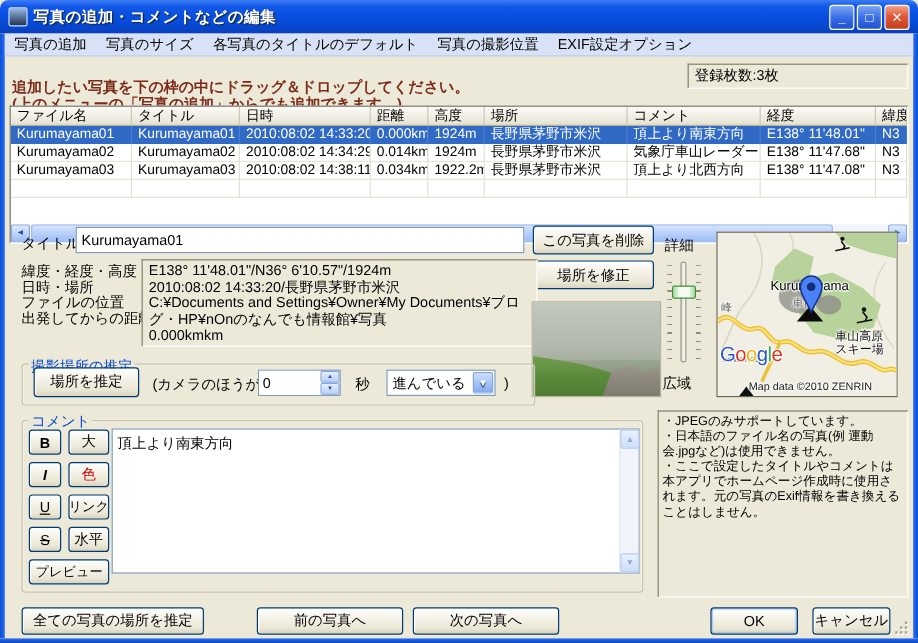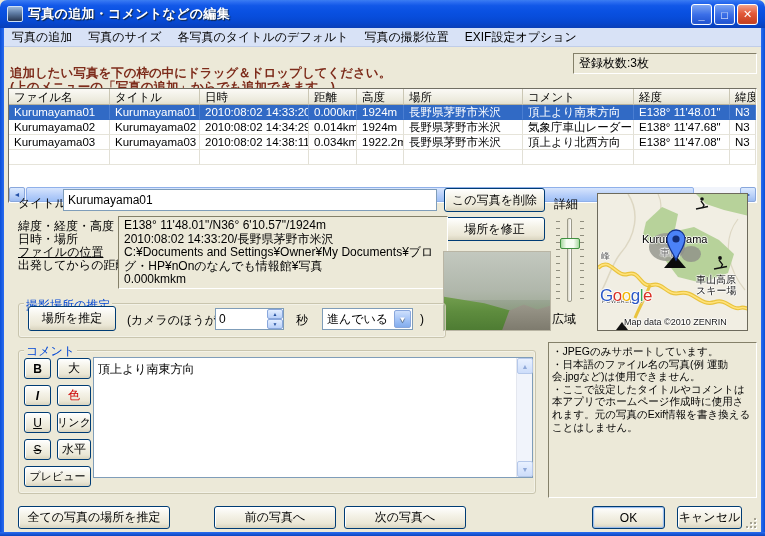--- a/index.html
+++ b/index.html
@@ -200,21 +200,21 @@
     </div>
   </div>
 
   <div class="lbl" style="left:18px;top:195px;">タイトル</div>
   <input class="xp-input" style="left: 63px; top: 189px; width: 374px; height: 22px;" value="Kurumayama01">
   <div class="xp-btn" style="left:444px;top:188px;width:101px;height:24px;">この写真を削除</div>
   <div class="xp-btn" style="left:444px;top:217px;width:101px;height:24px;">場所を修正</div>
 
   <div class="lbl" style="left:18px;top:218px;">緯度・経度・高度</div>
   <div class="lbl" style="left:18px;top:231px;">日時・場所</div>
-  <div class="lbl" style="left:18px;top:244px;text-decoration:underline;">ファイルの位置</div>
+  <div class="lbl" style="left:18px;top:244px;">ファイルの位置</div>
   <div class="lbl" style="left:18px;top:257px;">出発してからの距離</div>
   <div class="sunken" style="position:absolute;left:118px;top:216px;width:330px;height:73px;padding:2px 5px;font-size:12px;line-height:13.5px;overflow:hidden;">
     <div>E138° 11'48.01"/N36° 6'10.57"/1924m</div>
     <div>2010:08:02 14:33:20/長野県茅野市米沢</div>
     <div>C:¥Documents and Settings¥Owner¥My Documents¥ブログ・HP¥nOnのなんでも情報館¥写真</div>
     <div>0.000kmkm</div>
   </div>
 
   <div class="photo">
     <div class="fog"></div>

